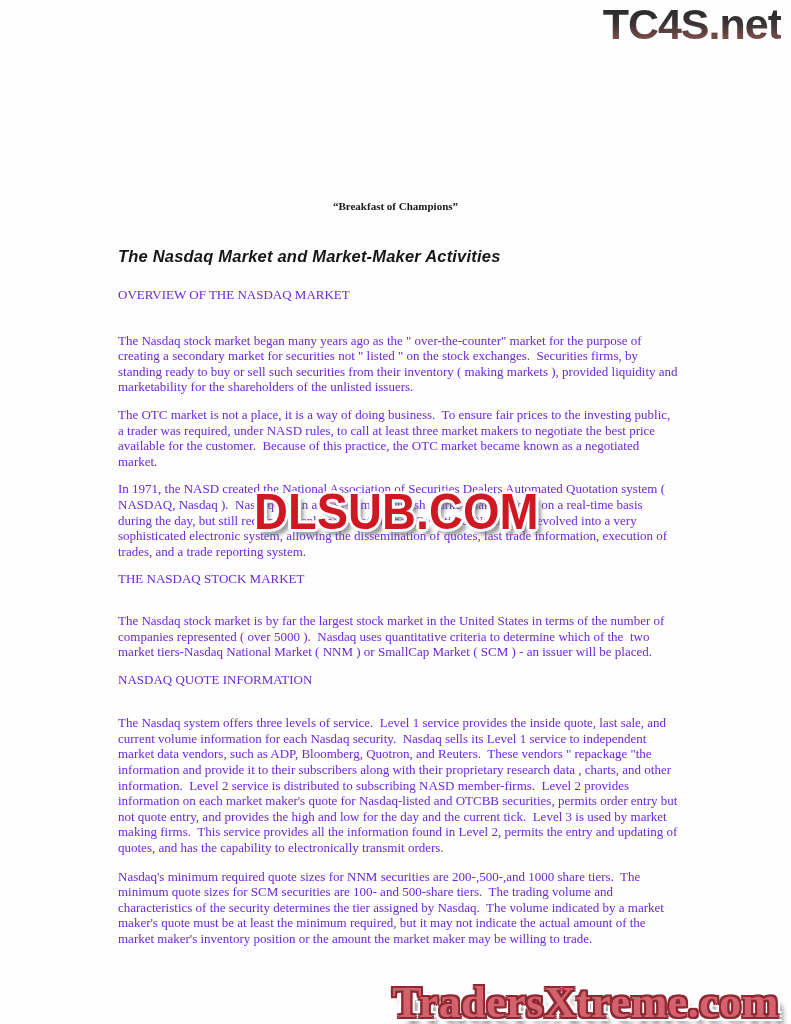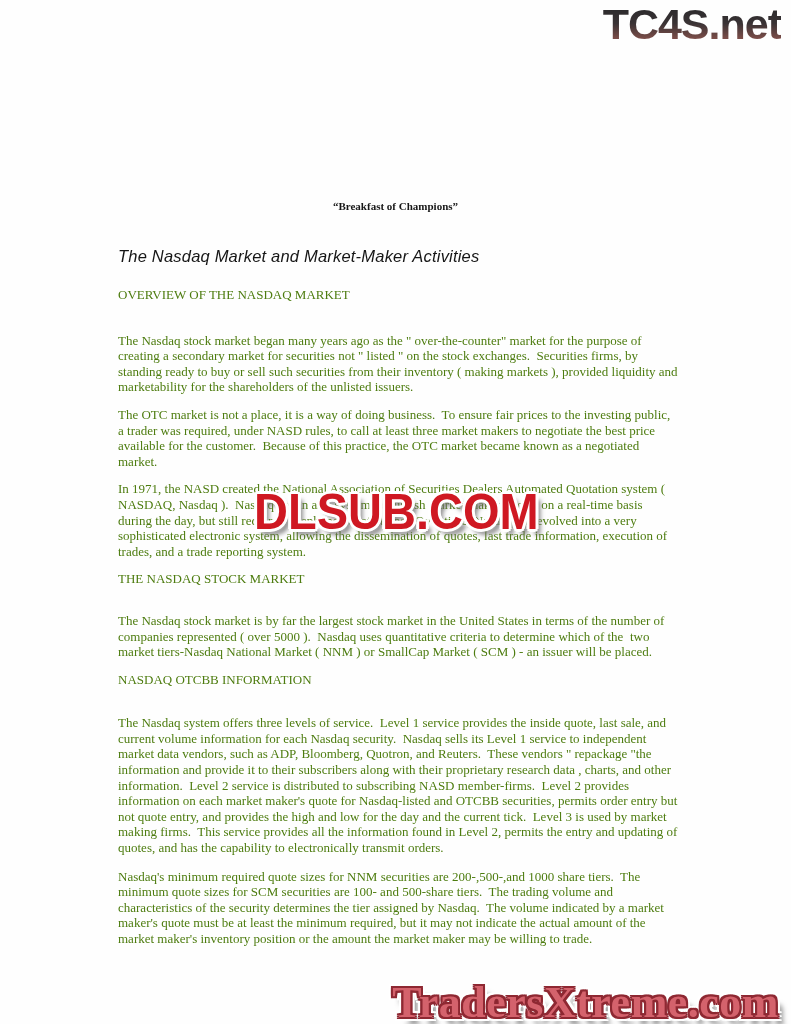--- a/index.html
+++ b/index.html
@@ -35,28 +35,28 @@
   
   .quote-title {
     position:absolute; top:200px; left:0; width:100%;
     text-align:center; font-weight:bold; font-size:11px;
   }
 
   
   .main-heading {
     position:absolute; top:247px; left:118px;
     font-family:"Liberation Sans", sans-serif;
-    font-weight:normal; font-style:italic; font-size:16.5px;
+    font-weight:bold; font-style:italic; font-size:16.5px;
     letter-spacing:0.2px;
   }
 
   
   .body-text {
     position:absolute; top:287px; left:118px; width:560px;
-    font-size:13px; line-height:15.6px; color:#4d7c0f;
+    font-size:13px; line-height:15.6px; color:#6d28d9;
   }
   .section-header { margin:0 0 30px 0; white-space:pre-wrap; }
   .section-header.mid { margin:0 0 26px 0; }
   .section-header.low { margin:5px 0 28px 0; }
   .body-text p { margin:0 0 12px 0; white-space:pre-wrap; text-align:left; }
   .body-text p.no-gap { margin-bottom:13px; }
 
   
   .dlsub {
     position:absolute; top:484px; left:254px;
@@ -99,21 +99,21 @@
   <div class="body-text">
 
     <div class="section-header">OVERVIEW OF THE NASDAQ MARKET</div>
     <p>The Nasdaq stock market began many years ago as the " over-the-counter" market for the purpose of creating a secondary market for securities not " listed " on the stock exchanges.  Securities firms, by standing ready to buy or sell such securities from their inventory ( making markets ), provided liquidity and marketability for the shareholders of the unlisted issuers.</p>
     <p>The OTC market is not a place, it is a way of doing business.  To ensure fair prices to the investing public, a trader was required, under NASD rules, to call at least three market makers to negotiate the best price available for the customer.  Because of this practice, the OTC market became known as a negotiated market.</p>
     <p>In 1971, the NASD created the National Association of Securities Dealers Automated Quotation system ( NASDAQ, Nasdaq ).  Nasdaq began as a system to publish market maker quotes on a real-time basis during the day, but still required telephone negotiations.  Over time, Nasdaq has evolved into a very sophisticated electronic system, allowing the dissemination of quotes, last trade information, execution of trades, and a trade reporting system.</p>
 
     <div class="section-header mid">THE NASDAQ STOCK MARKET</div>
     <p>The Nasdaq stock market is by far the largest stock market in the United States in terms of the number of companies represented ( over 5000 ).  Nasdaq uses quantitative criteria to determine which of the  two market tiers-Nasdaq National Market ( NNM ) or SmallCap Market ( SCM ) - an issuer will be placed.</p>
 
-    <div class="section-header low">NASDAQ OTCBB INFORMATION</div>
+    <div class="section-header low">NASDAQ QUOTE INFORMATION</div>
     <p class="no-gap">The Nasdaq system offers three levels of service.  Level 1 service provides the inside quote, last sale, and current volume information for each Nasdaq security.  Nasdaq sells its Level 1 service to independent market data vendors, such as ADP, Bloomberg, Quotron, and Reuters.  These vendors " repackage "the information and provide it to their subscribers along with their proprietary research data , charts, and other information.  Level 2 service is distributed to subscribing NASD member-firms.  Level 2 provides information on each market maker's quote for Nasdaq-listed and OTCBB securities, permits order entry but not quote entry, and provides the high and low for the day and the current tick.  Level 3 is used by market making firms.  This service provides all the information found in Level 2, permits the entry and updating of quotes, and has the capability to electronically transmit orders.</p>
     <p>Nasdaq's minimum required quote sizes for NNM securities are 200-,500-,and 1000 share tiers.  The minimum quote sizes for SCM securities are 100- and 500-share tiers.  The trading volume and characteristics of the security determines the tier assigned by Nasdaq.  The volume indicated by a market maker's quote must be at least the minimum required, but it may not indicate the actual amount of the market maker's inventory position or the amount the market maker may be willing to trade.</p>
 
   </div>
 
   <div class="dlsub">DLSUB.COM</div>
 
   <div class="traders">TradersXtreme.com</div>
 
 </div>

